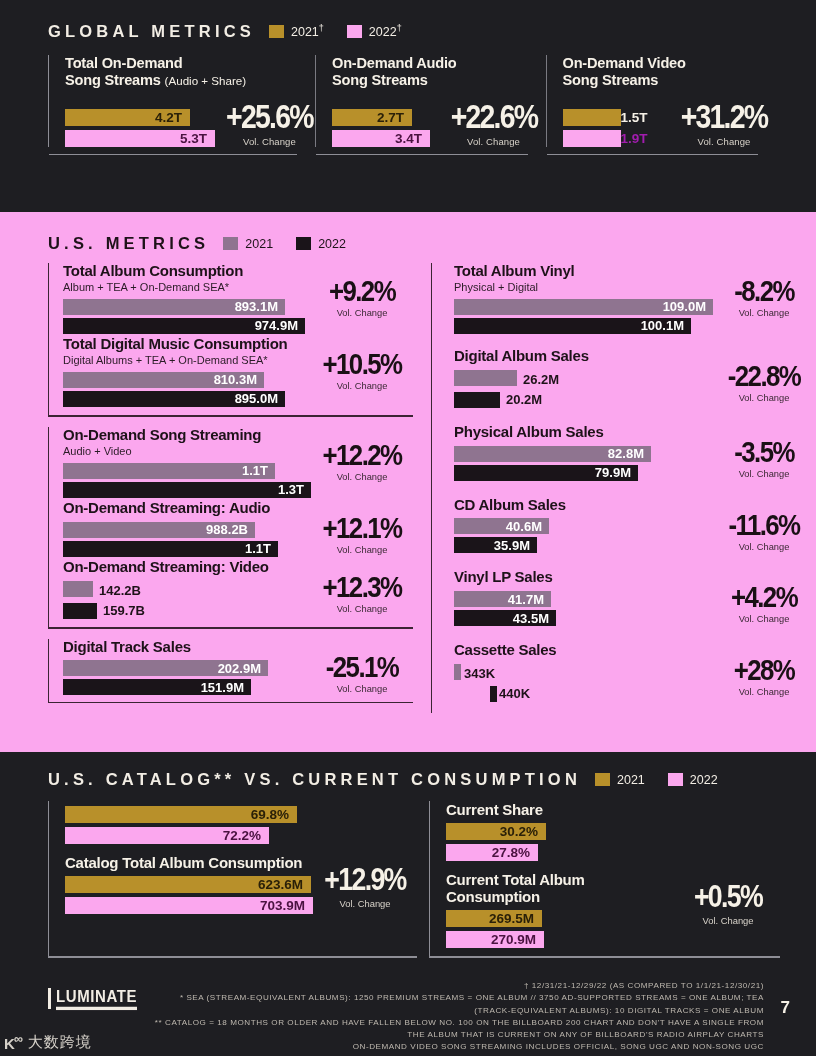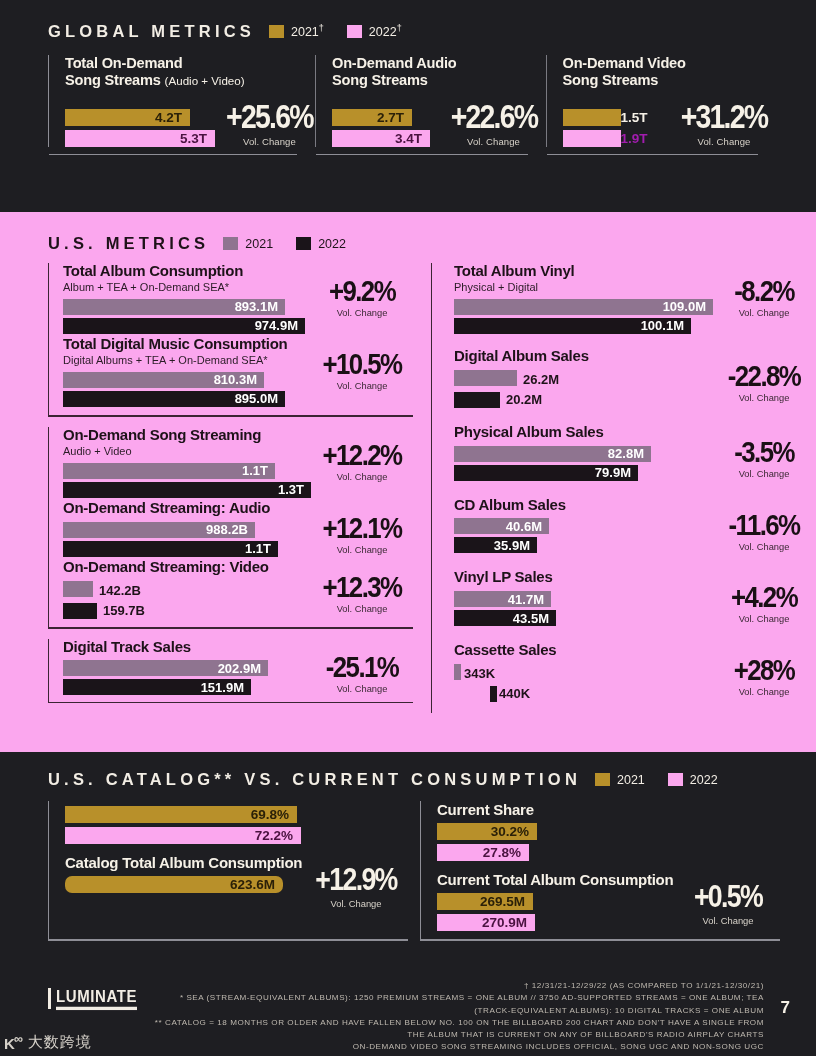--- a/index.html
+++ b/index.html
@@ -152,21 +152,21 @@
       <span class="legend-lbl"><span>2022</span><span class="dag">†</span></span>
     </div>
   </div>
 
   <div class="global-row">
 
     <div class="gcard" style="max-width:250px;">
       <div class="gtitle">
         <span>Total On-Demand</span><br>
         <span>Song Streams</span>
-        <span class="sub">(Audio + Video)</span>
+        <span class="sub">(Audio + Share)</span>
       </div>
       <div class="gbody">
         <div class="gbars">
           <div class="gbar y1" style="width:125px;">4.2T</div>
           <div class="gbar y2" style="width:150px;">5.3T</div>
         </div>
         <div class="gpct">
           <span class="big">+25.6%</span>
           <div class="vc">Vol. Change</div>
         </div>
@@ -447,34 +447,35 @@
     </div>
   </div>
 
   <div class="cat-cols">
 
     <div class="cat-col">
       <div class="cat-metric">
         <div class="cm-main">
           <div class="bars">
             <div class="gbar y1" style="width:232px;">69.8%</div>
-            <div class="gbar y2" style="width:236px;">72.2%</div>
+            <div class="gbar y2" style="width:204px;">72.2%</div>
           </div>
         </div>
         <div class="cm-pct">
           <span class="big"></span>
           <div class="vc"></div>
         </div>
       </div>
 
       <div class="cat-metric">
         <div class="cm-main">
           <div class="cm-title">Catalog Total Album Consumption</div>
           <div class="bars">
-            <div class="gbar y1" style="width:218px;border-radius:7px;">623.6M</div>
+            <div class="gbar y1" style="width:246px;">623.6M</div>
+            <div class="gbar y2" style="width:248px;">703.9M</div>
           </div>
         </div>
         <div class="cm-pct">
           <span class="big">+12.9%</span>
           <div class="vc">Vol. Change</div>
         </div>
       </div>
       <div class="cat-underline"></div>
     </div>
 

